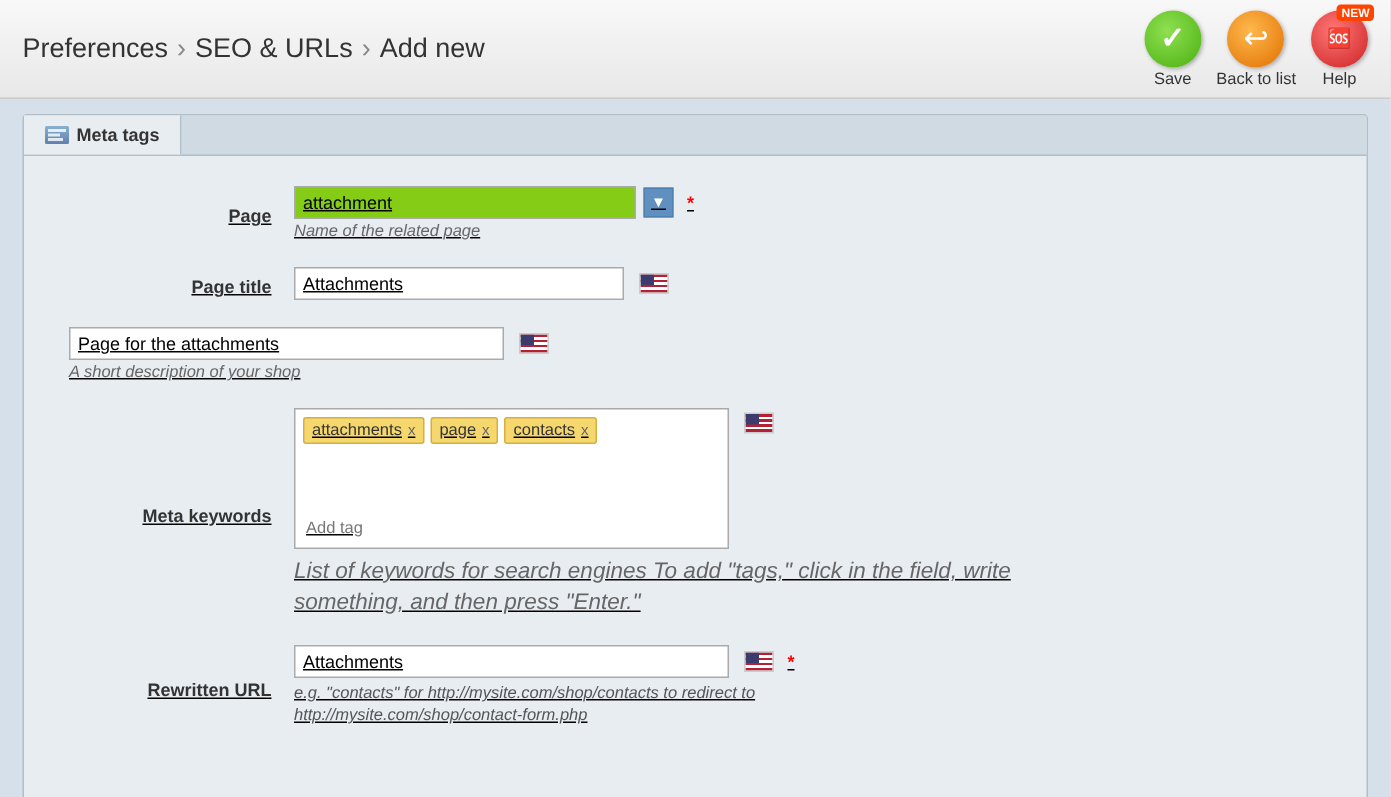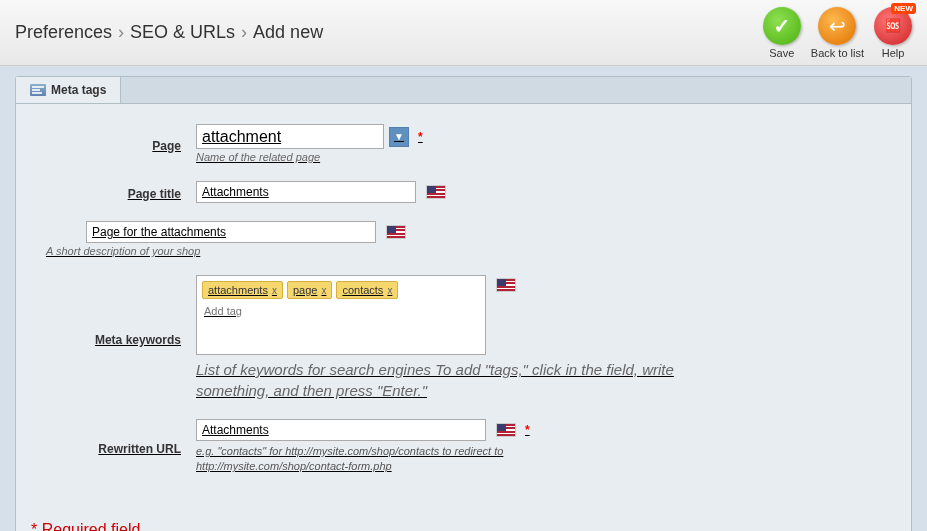--- a/index.html
+++ b/index.html
@@ -171,25 +171,25 @@
       margin-top: 2px;
     }
 
     
     .select-wrap {
       display: flex;
       align-items: center;
       gap: 5px;
     }
     .form-select {
-      width: 188px;
+      width: 228px;
       padding: 3px 5px;
       border: 1px solid #aaa;
-      background: #ffffff;
-      font-size: 16px;
+      background: #84cc16;
+      font-size: 12px;
       appearance: none;
       -webkit-appearance: none;
       cursor: pointer;
     }
     .select-arrow {
       width: 20px;
       height: 20px;
       background: #6090c0;
       border: 1px solid #5080b0;
       display: flex;
@@ -272,20 +272,21 @@
       font-size: 10px;
     }
     .tag-input {
       border: none;
       outline: none;
       font-size: 11px;
       color: #aaa;
       min-width: 60px;
       background: transparent;
       padding: 2px;
+      margin-top: 44px;
     }
     .keywords-hint {
       font-size: 15px;
       color: #666;
       font-style: italic;
       margin-top: 4px;
       max-width: 500px;
       line-height: 1.4;
     }
 
@@ -382,21 +383,21 @@
           <div style="display:flex; align-items:center; gap:5px;">
             <input type="text" class="form-input" value="Attachments" style="">
             <span class="flag-icon flag-us"></span>
           </div>
         </div>
       </div>
 
       <div class="form-row">
         <div class="form-control-wrap">
           <div style="display:flex; align-items:center; gap:5px;">
-            <input type="text" class="form-input" style="width: 290px; margin-left: 40px;" value="Page for the attachments">
+            <input type="text" class="form-input" style="width: 290px;" value="Page for the attachments">
             <span class="flag-icon flag-us"></span>
           </div>
           <div class="form-hint">A short description of your shop</div>
         </div>
       </div>
 
       <div class="form-row">
         <div class="form-label">Meta keywords</div>
         <div class="form-control-wrap">
           <div style="display:flex; align-items:flex-start; gap:5px;">

